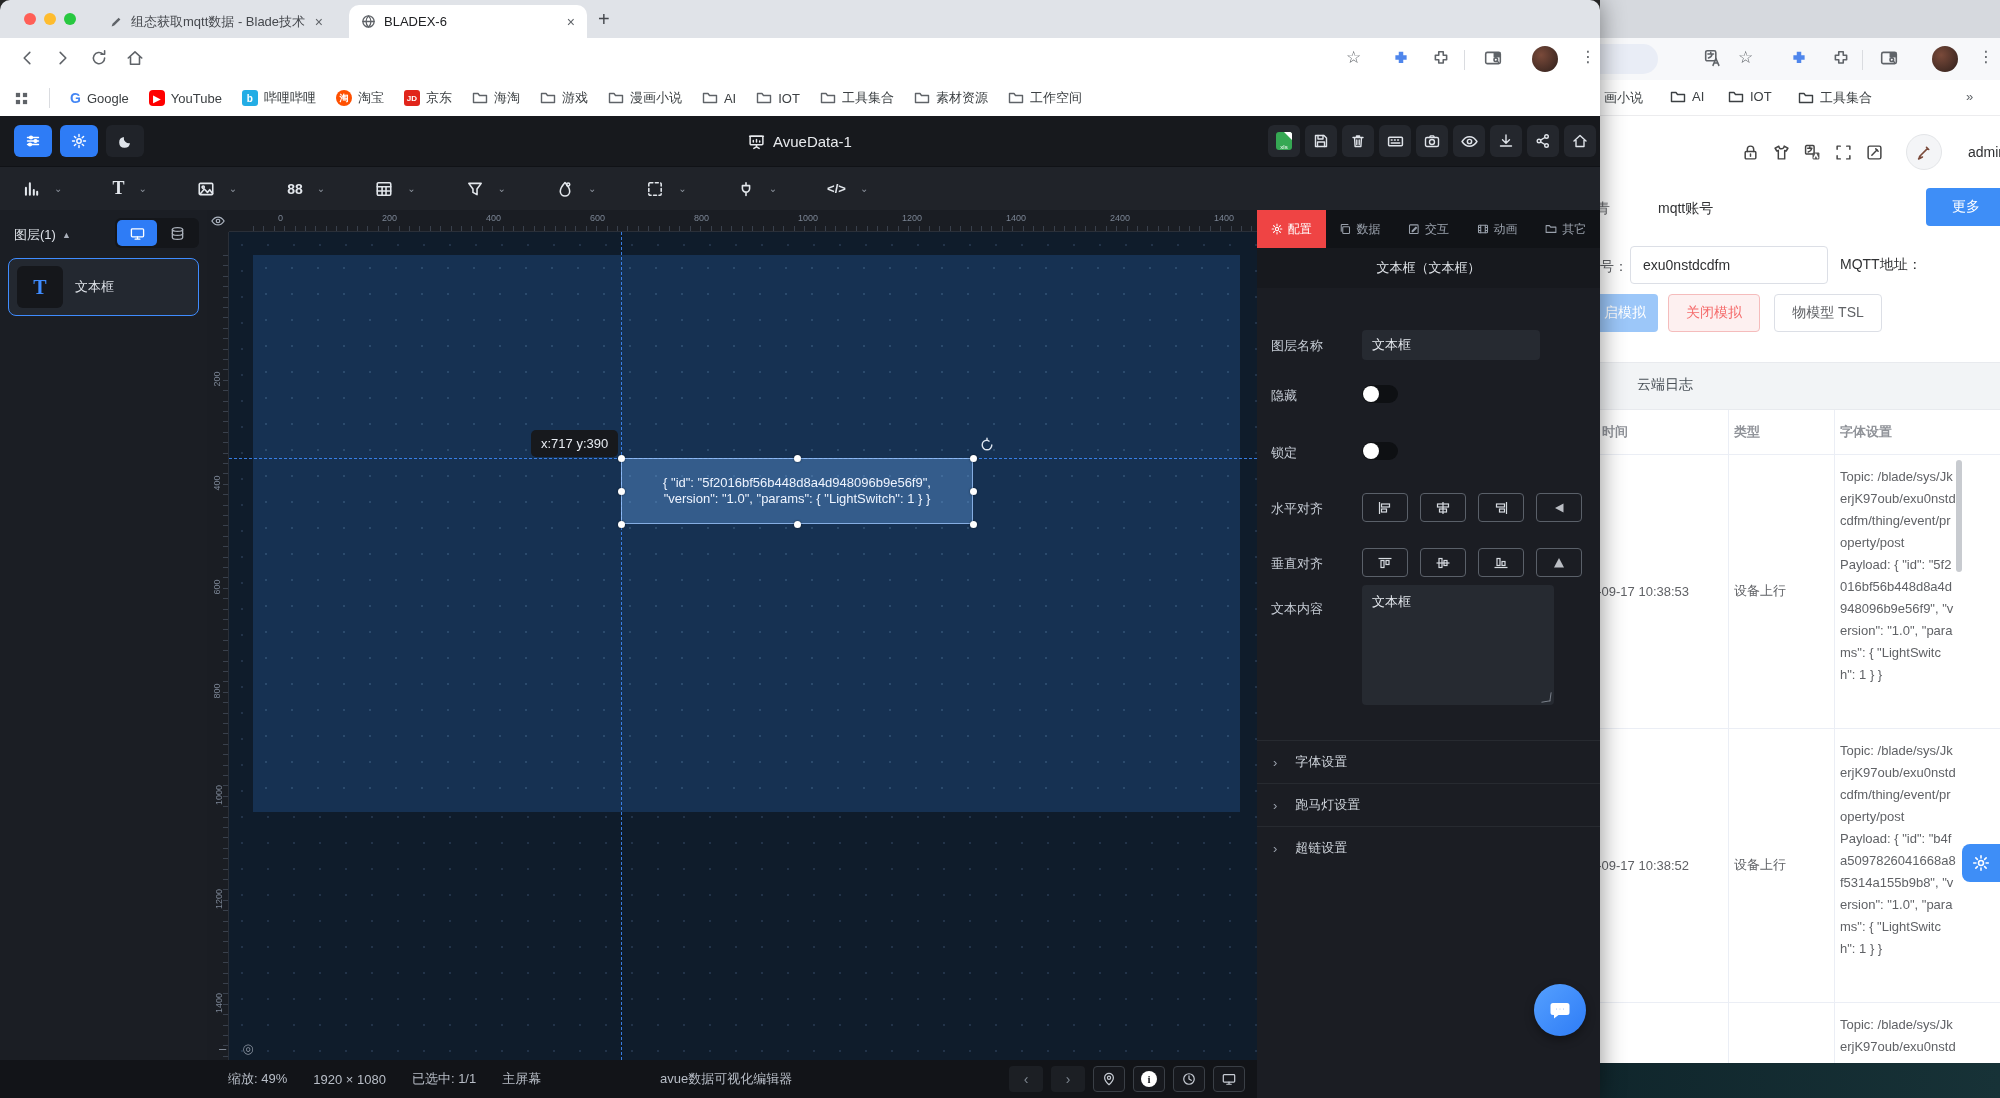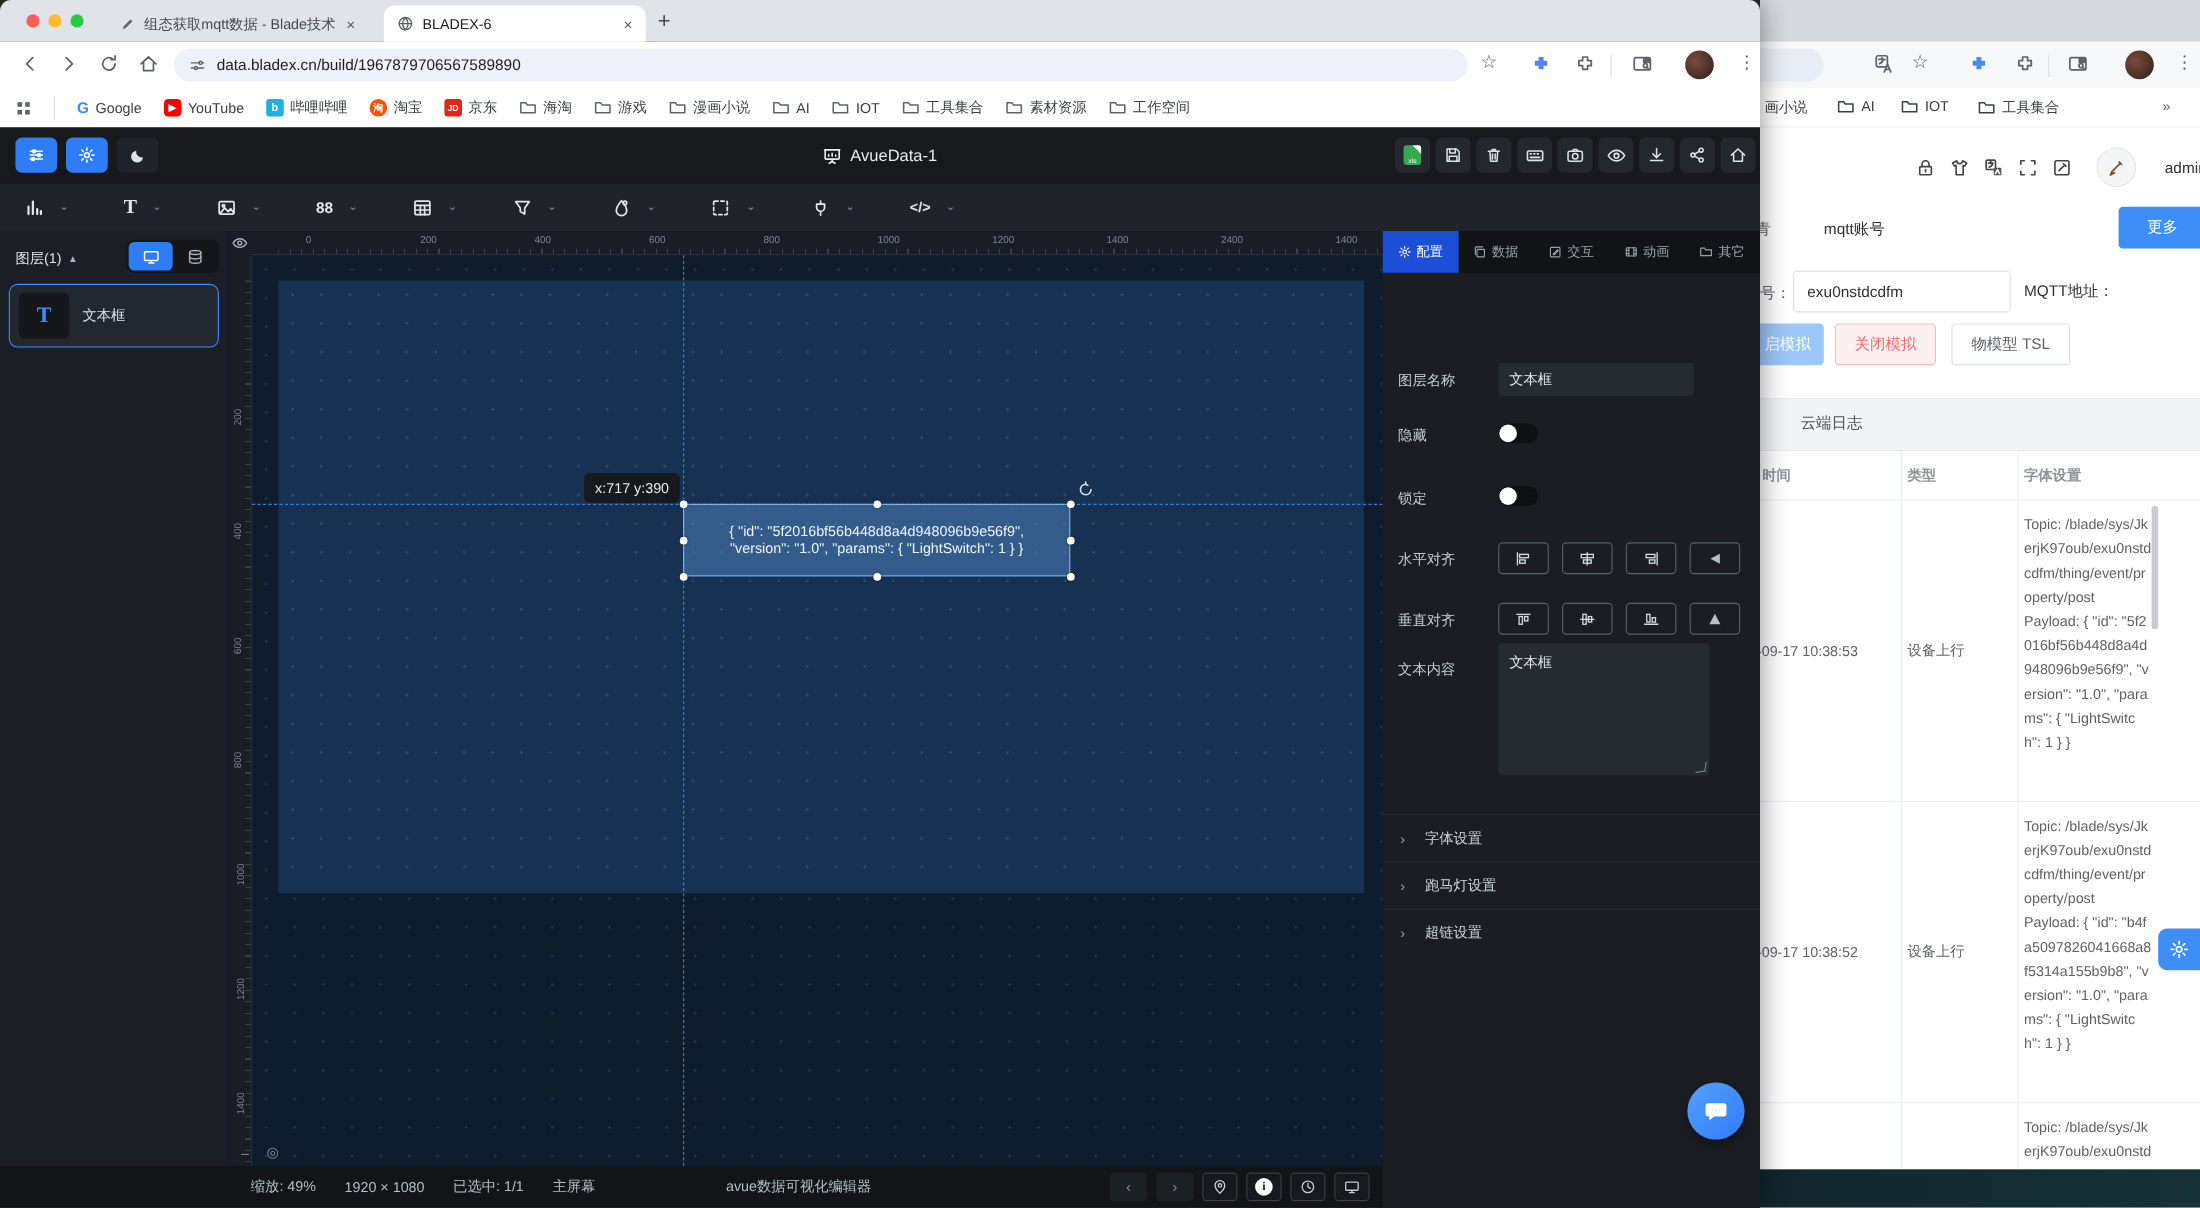--- a/index.html
+++ b/index.html
@@ -119,21 +119,21 @@
   .element{position:absolute;left:414px;top:248px;width:352px;height:66px;background:rgba(96,152,220,.42);
     border:1px solid rgba(160,200,255,.75);display:flex;align-items:center;justify-content:center;text-align:center;
     color:#eef4ff;font-size:13px;line-height:16px;padding:0 24px}
   .hdl{position:absolute;width:7px;height:7px;border-radius:50%;background:#fff;box-shadow:0 0 2px rgba(0,0,0,.6)}
   .rotate{position:absolute;left:772px;top:227px;color:#dfe6f0}
   .cv-mini{position:absolute;bottom:4px;left:12px;color:#8a93a0;font-size:13px;display:flex;gap:16px;align-items:center}
 
   .config{position:absolute;left:1257px;top:94px;width:343px;bottom:0;background:#1b1d23;color:#c6ccd5;font-size:13px}
   .cfg-tabs{position:absolute;left:0;top:0;width:100%;height:38px;background:#111317;display:flex}
   .cfg-tab{flex:1;display:flex;align-items:center;justify-content:center;gap:5px;color:#9aa1ac;font-size:12px}
-  .cfg-tab.on{background:#1d4ed8;color:#fff}
+  .cfg-tab.on{background:#ef4444;color:#fff}
   .cfg-sub{position:absolute;left:0;top:38px;width:100%;height:40px;background:#17191e;display:flex;align-items:center;justify-content:center;color:#dfe3e8}
   .cfg-label{position:absolute;left:14px}
   .cfg-input{position:absolute;left:105px;width:178px;height:30px;background:#262a31;border-radius:4px;color:#e4e8ee;
     display:flex;align-items:center;padding:0 10px}
   .toggle{position:absolute;left:105px;width:36px;height:18px;background:#0e1013;border-radius:9px}
   .toggle::before{content:"";position:absolute;left:1px;top:1px;width:16px;height:16px;border-radius:50%;background:#fff}
   .algnrow{position:absolute;left:105px;display:flex;gap:12px}
   .abtn{width:46px;height:29px;border:1px solid #5a6069;border-radius:4px;display:flex;align-items:center;justify-content:center;color:#d7dbe1}
   .abtn svg{stroke:currentColor;fill:none;stroke-width:1.2}
   .cfg-ta{position:absolute;left:105px;top:375px;width:192px;height:120px;background:#262a31;border-radius:4px;
@@ -353,30 +353,20 @@
       <span class="nico ico" style="left:90px">
           <svg width="18" height="18" viewBox="0 0 16 16">
             <path d="M13 8a5 5 0 1 1-1.5-3.5M13 1.5v3.2h-3.2"></path>
           </svg>
         </span>
       <span class="nico ico" style="left:126px">
           <svg width="18" height="18" viewBox="0 0 16 16">
             <path d="M2 8l6-5.5L14 8M4 7v6.5h8V7"></path>
           </svg>
         </span>
-      <div class="urlpill">
-        <span class="ico" style="color:#5f6368">
-            <svg width="15" height="15" viewBox="0 0 16 16">
-              <path d="M2 5.5h8M12.5 5.5H14M2 10.5h3.5M8 10.5h6"></path>
-              <circle cx="11" cy="5.5" r="1.5"></circle>
-              <circle cx="6.5" cy="10.5" r="1.5"></circle>
-            </svg>
-          </span>
-        <span>data.bladex.cn/build/1967879706567589890</span>
-      </div>
       <span class="nico" style="left:1346px;top:9px;font-size:17px;color:#5f6368">☆</span>
       <span class="nico ico" style="left:1392px;color:#4f86ec">
           <svg width="18" height="18" viewBox="0 0 16 16">
             <path d="M6 2.5h4v3h3v4h-3v3H6v-3H3v-4h3z" fill="#4f86ec" stroke="none"></path>
           </svg>
         </span>
       <span class="nico ico" style="left:1432px">
           <svg width="18" height="18" viewBox="0 0 16 16">
             <path d="M6 2.5h4v3h3v4h-3v3H6v-3H3v-4h3z"></path>
           </svg>
@@ -773,20 +763,21 @@
             </span>
           <span class="cfg-tab">
               <span class="ico">
                 <svg width="12" height="12" viewBox="0 0 16 14">
                   <path d="M1.5 2.5h4.5l1.5 2h7v7h-13z"></path>
                 </svg>
               </span>
               <span>其它</span>
             </span>
         </div>
+        <div class="cfg-sub">文本框（文本框）</div>
 
         <span class="cfg-label" style="top:127px">图层名称</span>
         <div class="cfg-input" style="top:120px">文本框</div>
 
         <span class="cfg-label" style="top:177px">隐藏</span>
         <span class="toggle" style="top:175px"></span>
 
         <span class="cfg-label" style="top:234px">锁定</span>
         <span class="toggle" style="top:232px"></span>
 

